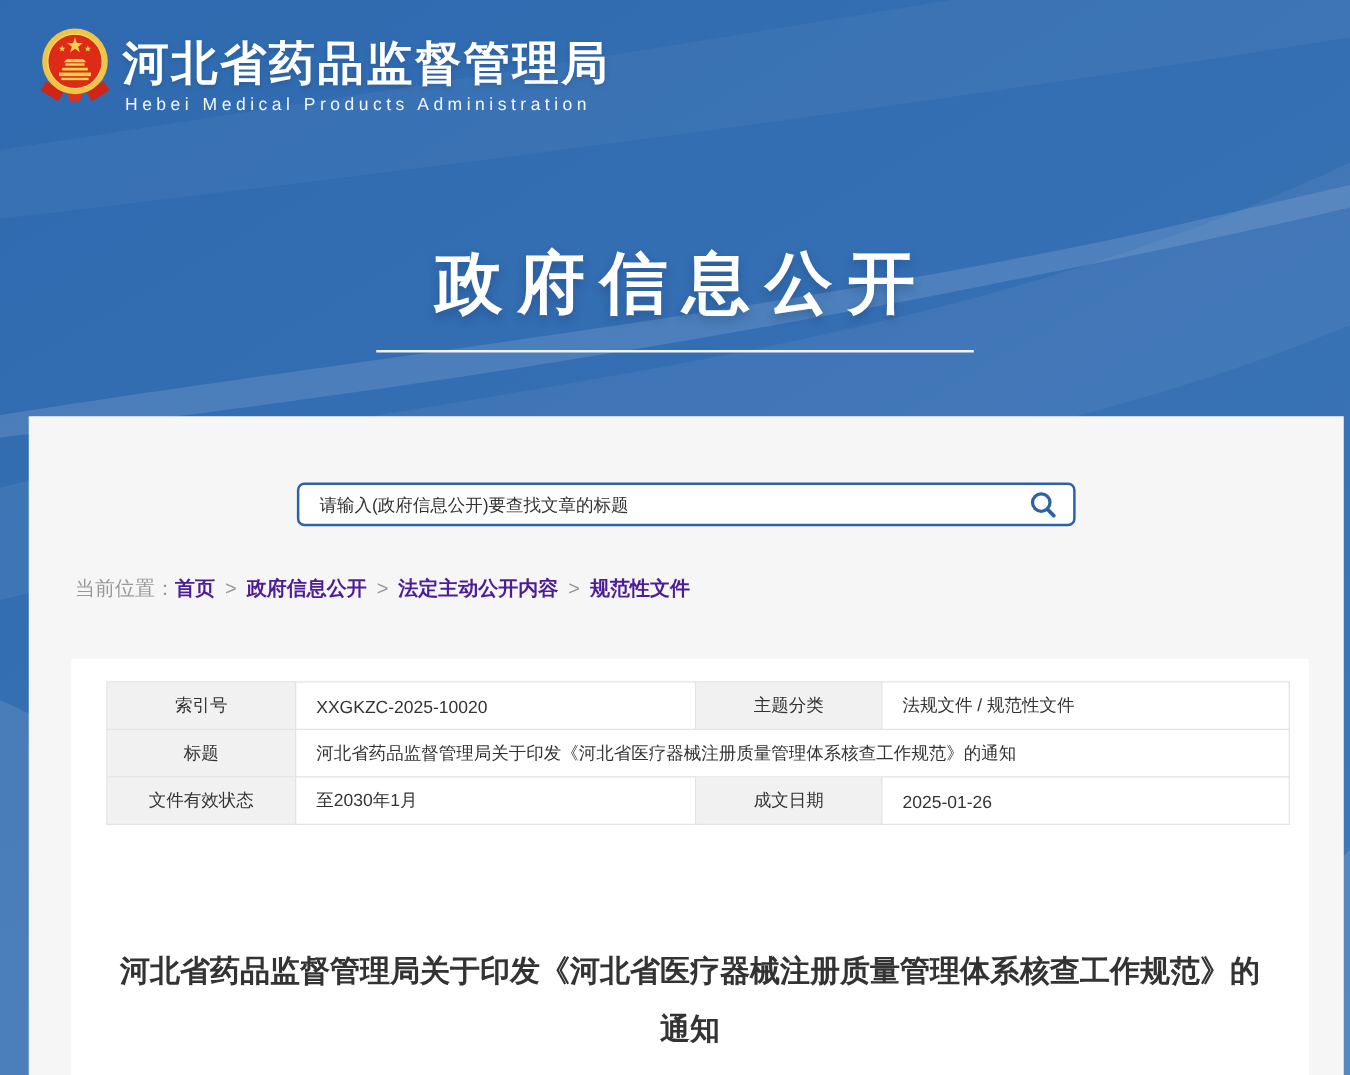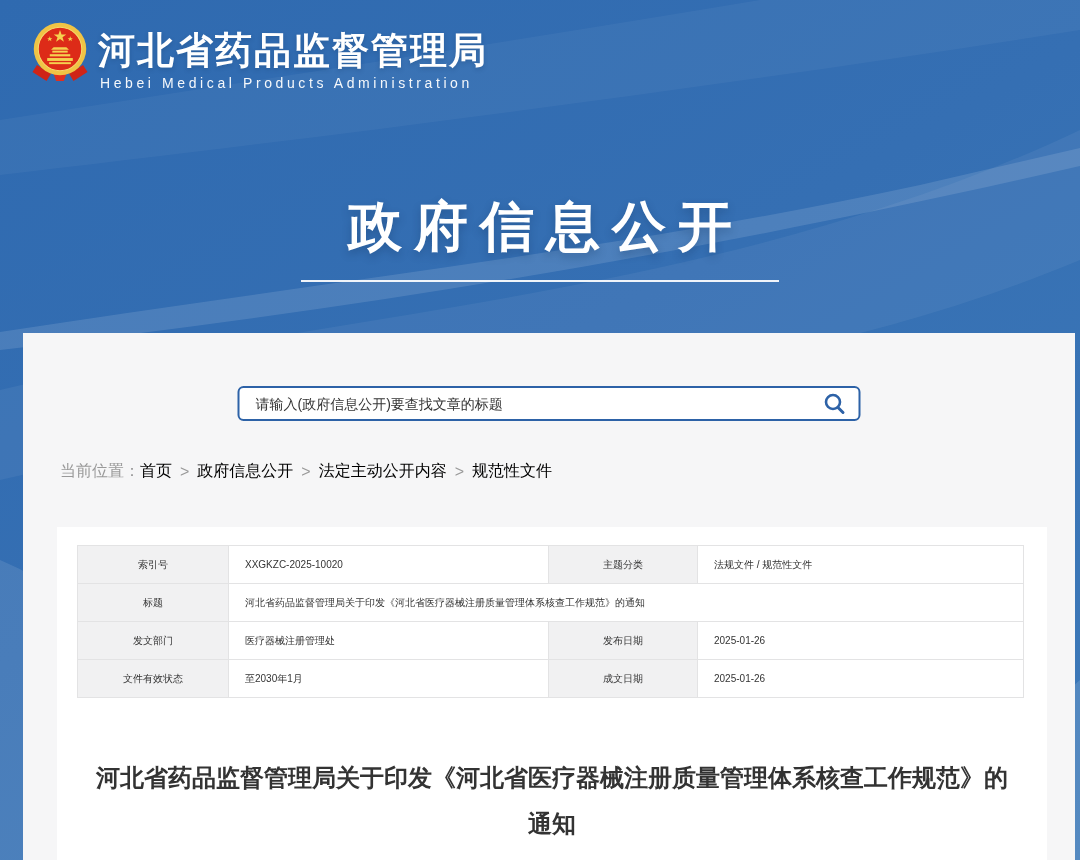--- a/index.html
+++ b/index.html
@@ -65,33 +65,33 @@
   .search-btn {
     width:48px; height:100%; border:none; background:transparent; cursor:pointer;
     display:flex; align-items:center; justify-content:center;
   }
   .breadcrumb {
     position:absolute; left:37px; top:128px;
     font-size:16px; color:#999;
     display:flex; align-items:center; white-space:nowrap;
   }
   .breadcrumb .sep { margin:0 8px; color:#999; }
-  .breadcrumb .crumb { color:#000000; cursor:pointer; }
+  .breadcrumb .crumb { color:#4c1d95; cursor:pointer;font-weight:bold; }
 
   
   .panel {
     position:absolute; left:34px; top:194px;
     width:990px; height:333px;
     background:#fff;
   }
   table.doc-table {
-    position:absolute; left:20px; top:18px;
+    position:absolute; left:28px; top:18px;
     width:946px;
     border-collapse:collapse;
-    font-size:10px; color:#333;
+    font-size:14px; color:#333;
     table-layout:fixed;
   }
   .doc-table td {
     border:1px solid #e3e3e4;
     height:38px;
     vertical-align:middle;
   }
   .doc-table td.lbl {
     background:#f1f1f2;
     text-align:center;
@@ -186,26 +186,20 @@
           <td class="lbl col-l1">索引号</td>
           <td class="val col-v1">XXGKZC-2025-10020</td>
           <td class="lbl col-l2">主题分类</td>
           <td class="val col-v2">法规文件 / 规范性文件</td>
         </tr>
         <tr>
           <td class="lbl">标题</td>
           <td class="val" colspan="3">河北省药品监督管理局关于印发《河北省医疗器械注册质量管理体系核查工作规范》的通知</td>
         </tr>
         <tr>
-          <td class="lbl">发文部门</td>
-          <td class="val">医疗器械注册管理处</td>
-          <td class="lbl">发布日期</td>
-          <td class="val">2025-01-26</td>
-        </tr>
-        <tr>
           <td class="lbl">文件有效状态</td>
           <td class="val">至2030年1月</td>
           <td class="lbl">成文日期</td>
           <td class="val">2025-01-26</td>
         </tr>
       </tbody>
         </table>
 
       <div class="article-title">河北省药品监督管理局关于印发《河北省医疗器械注册质量管理体系核查工作规范》的通知</div>
 

